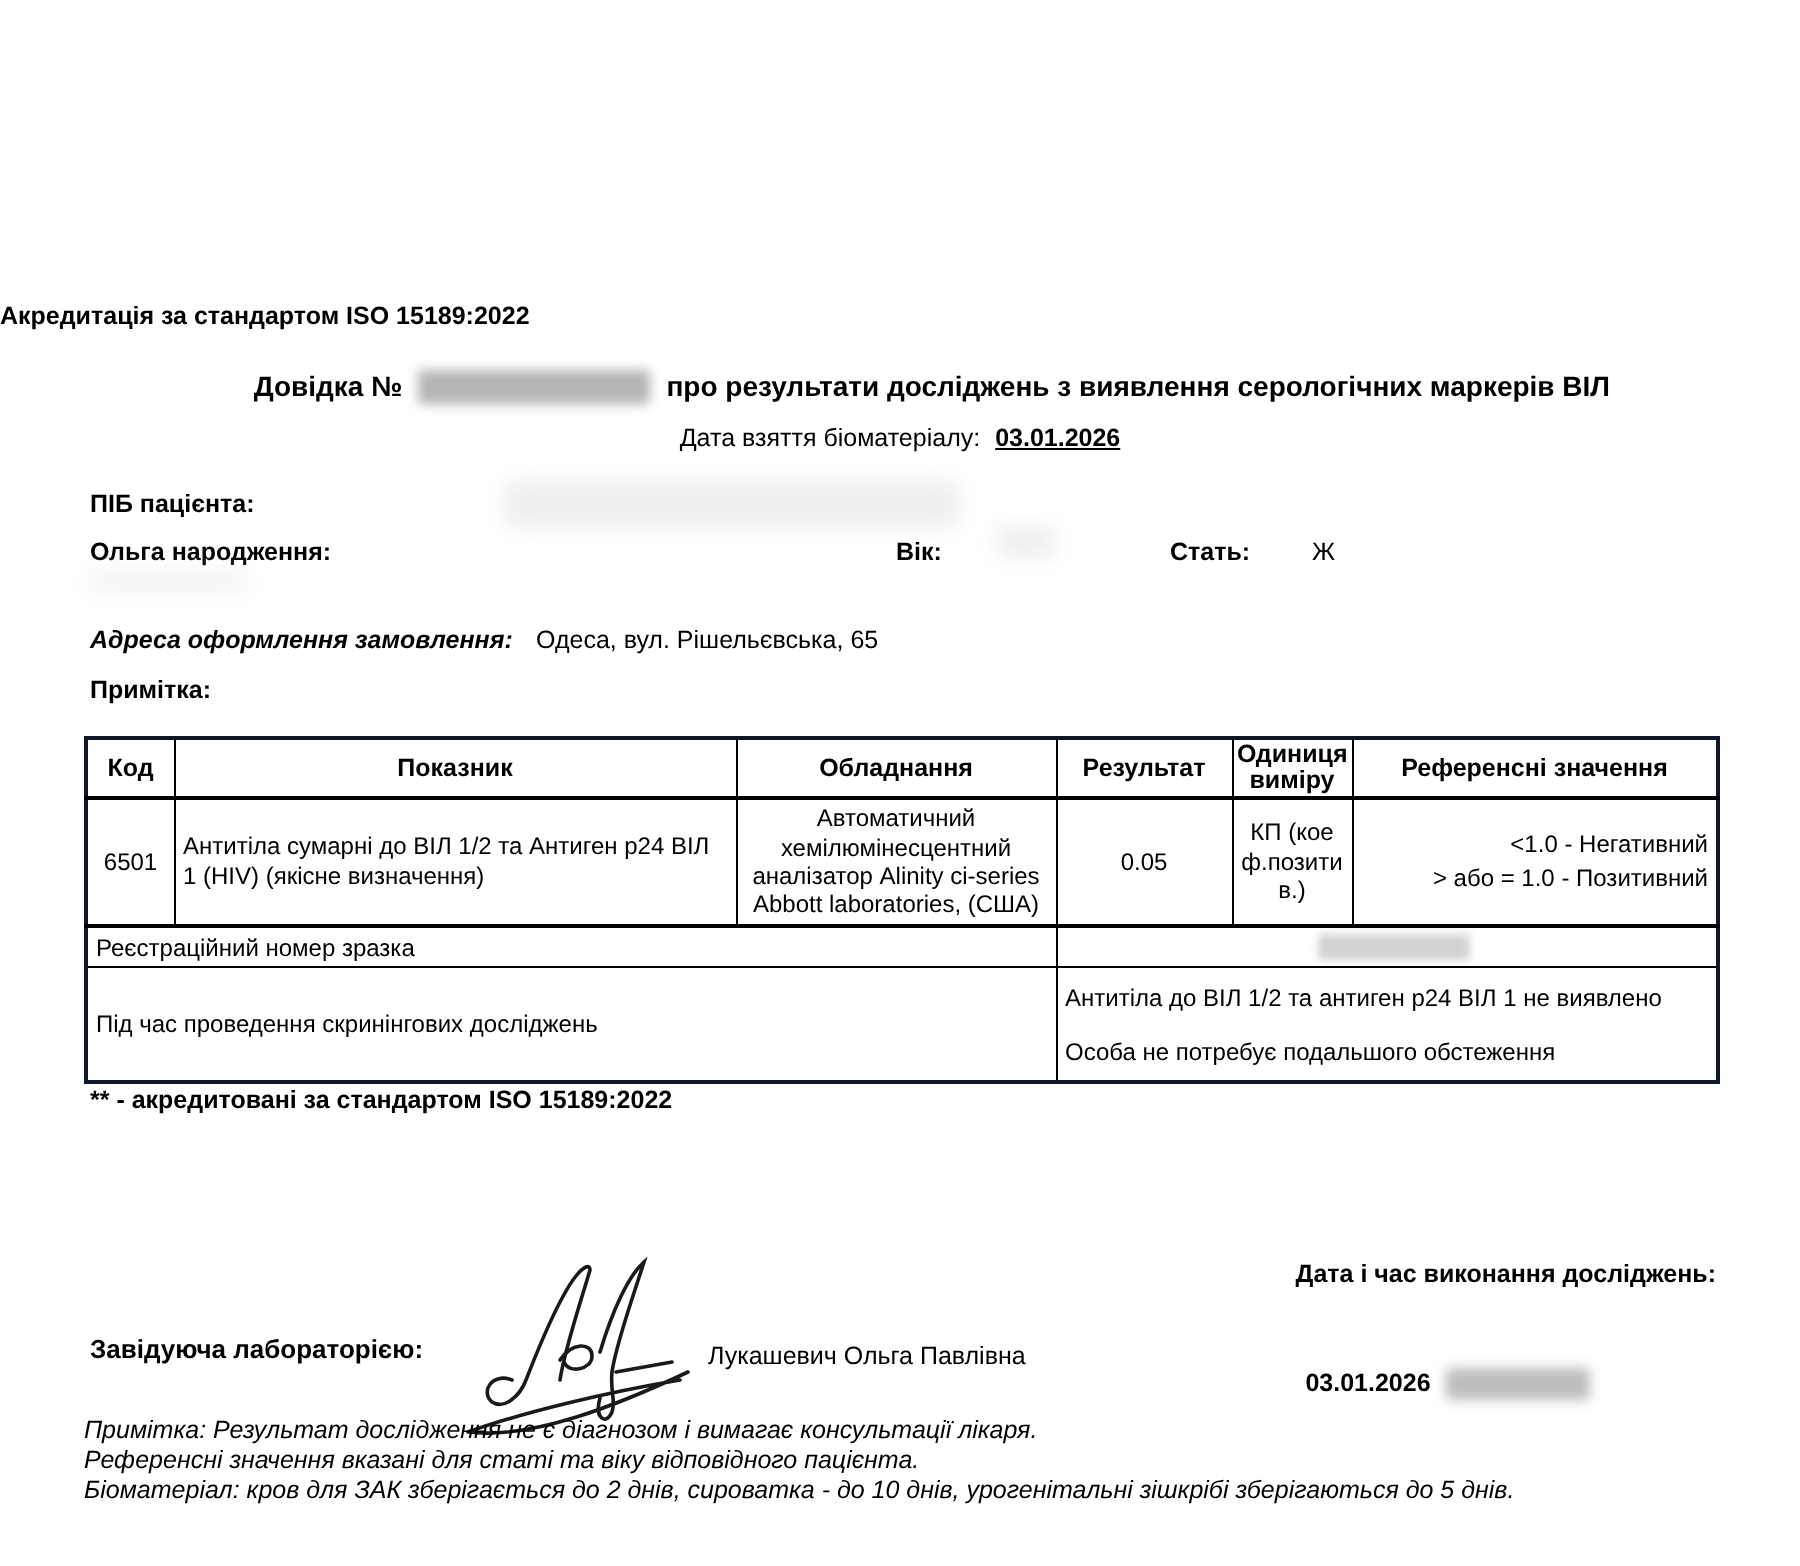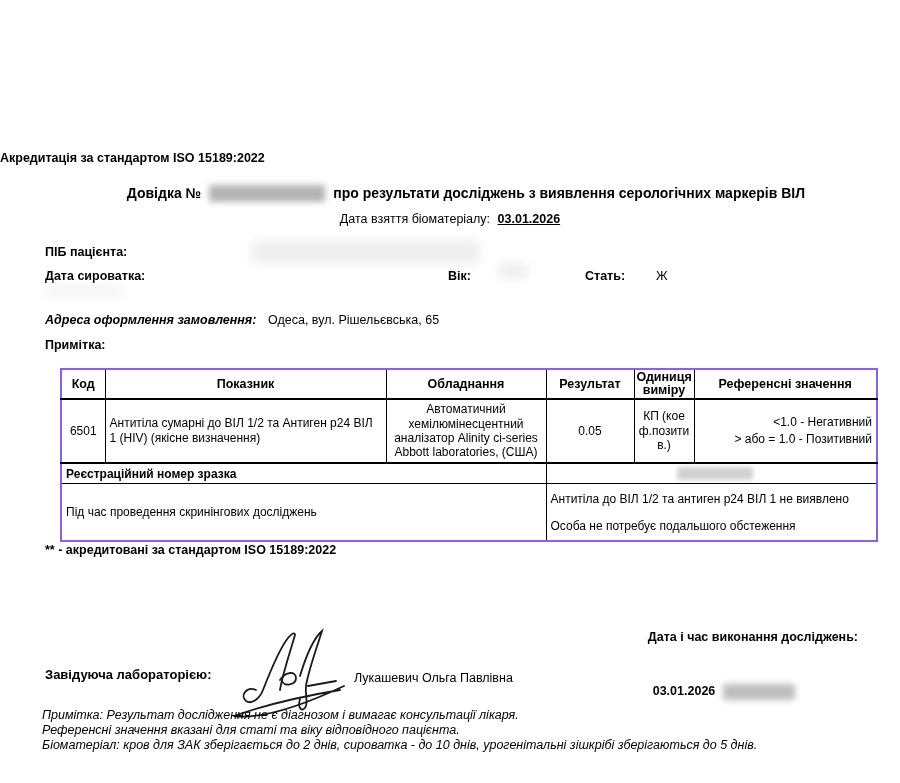--- a/index.html
+++ b/index.html
@@ -36,32 +36,32 @@
 
   .redact-soft { background: #e9e9e9; filter: blur(5px); border-radius: 6px; opacity: .75; }
   .redact-name { top: 240px; left: 252px; width: 228px; height: 24px; }
   .redact-age  { top: 263px; left: 498px; width: 30px;  height: 16px; }
   .redact-dob  { top: 285px; left: 44px;  width: 80px;  height: 12px; opacity:.45; }
 
   
   .results { top: 368px; left: 42px; width: 816px; border-collapse: collapse; table-layout: fixed;
              font-size: 12px; }
   .results th, .results td { border: 1px solid #000; padding: 2px 4px; vertical-align: middle; overflow: hidden; }
-  .results { border: 2px solid #8b5cf6; margin-left: 18px; }
+  .results { border: 2px solid #0f172a; }
   .results thead th { font-size: 12.5px; font-weight: bold; text-align: center; height: 27px;
                       border-bottom: 2px solid #000; padding: 1px 2px; line-height: 1.05; }
   .row-data td { height: 63px; border-bottom: 2px solid #000; }
   .td-code { text-align: center; }
   .td-indicator { text-align: left; line-height: 1.25; }
   .td-equip { text-align: center; line-height: 1.2; padding: 1px 2px; }
   .td-result { text-align: center; }
   .td-unit { text-align: center; word-break: break-all; line-height: 1.2; padding: 1px 2px; }
   .td-ref { text-align: right; line-height: 1.4; }
   .row-reg td { height: 21px; padding: 1px 4px; }
-  .row-reg .reg-label { text-align: left; font-size: 12px; font-weight: bold; }
+  .row-reg .reg-label { text-align: left; font-size: 12px; }
   .reg-redact-cell { position: relative; }
   .reg-redact { position: absolute; top: 3px; left: 130px; width: 76px; height: 13px;
                 background: #d2d2d2; filter: blur(2px); border-radius: 2px; }
   .row-screen td { height: 57px; }
   .screen-left { text-align: left; }
   .screen-right { text-align: left; vertical-align: top; padding-top: 4px; }
   .screen-right .line2 { margin-top: 13px; }
 
   
   .accredited-note { top: 543px; left: 45px; font-size: 12.5px; font-weight: bold; }
@@ -92,21 +92,21 @@
   </div>
 
   <div class="abs sample-date-line">
     <span>Дата взяття біоматеріалу:</span>
     <span class="sample-date-value">03.01.2026</span>
   </div>
 
   <div class="abs lbl pib-label">ПІБ пацієнта:</div>
   <div class="abs redact-soft redact-name"></div>
 
-  <div class="abs lbl dob-label">Дата сироватка:</div>
+  <div class="abs lbl dob-label">Ольга народження:</div>
   <div class="abs redact-soft redact-dob"></div>
 
   <div class="abs lbl age-label">Вік:</div>
   <div class="abs redact-soft redact-age"></div>
 
   <div class="abs lbl sex-label">Стать:</div>
   <div class="abs val sex-value">Ж</div>
 
   <div class="abs lbl addr-label">Адреса оформлення замовлення:</div>
   <div class="abs val addr-value">Одеса, вул. Рішельєвська, 65</div>

